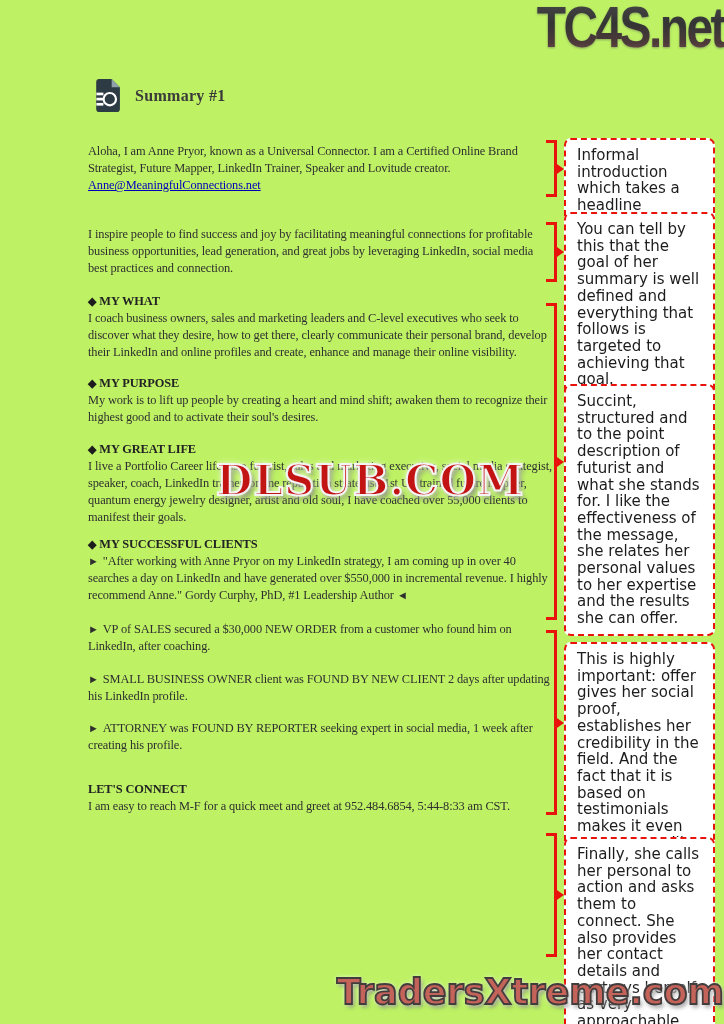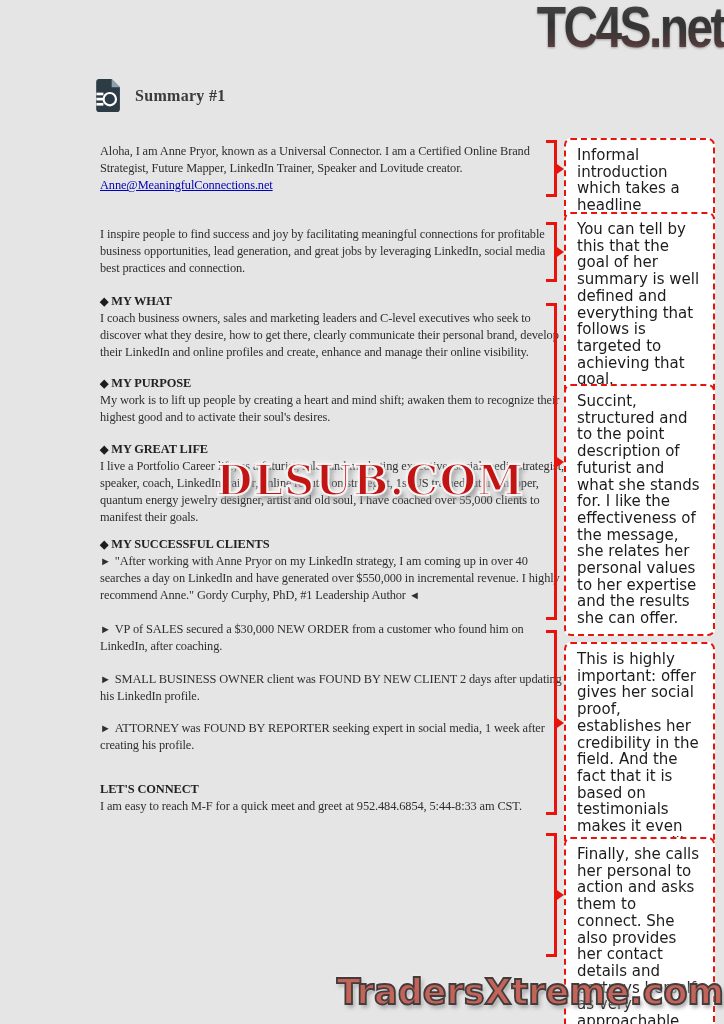--- a/index.html
+++ b/index.html
@@ -1,21 +1,21 @@
 <!DOCTYPE html>
 <html><head>
 <meta charset="utf-8">
 <style>
   * { box-sizing: border-box; }
   html, body { margin: 0; padding: 0; background: #ffffff; }
   .page {
     position: relative;
     width: 724px; height: 1024px;
     margin: 0 auto;
-    background: #e5e5e5;
+    background: #bef264;
     overflow: hidden;
     font-family: "Liberation Serif", serif;
   }
 
   
   .brand-logo {
     position: absolute; top: -6px; right: 0px;
     font-family: "Liberation Sans", sans-serif;
     font-weight: 900; font-size: 57px; letter-spacing: -3px;
     transform: scaleX(0.84); transform-origin: right top;
@@ -31,21 +31,21 @@
     display: flex; align-items: center; gap: 15px;
   }
   .doc-icon { width: 27px; height: 33px; display: inline-block; }
   .doc-title {
     margin: 0; font-size: 16px; font-weight: bold; color: #3a3a3a;
     letter-spacing: .3px; font-family: "Liberation Serif", serif;
   }
 
   
   .main-col {
-    position: absolute; left: 100px; top: 143px; width: 466px;
+    position: absolute; left: 88px; top: 143px; width: 466px;
     font-size: 12.4px; line-height: 17px; color: #2f2f2f;
     letter-spacing: -0.12px;
   }
   .main-col p { margin: 0; }
   .sect-h { font-weight: bold; color: #222; }
   .diamond { color: #1d1d1d; margin-right: 3px; font-size: 11px; }
   .marker { margin-right: 4px; font-size: 11px; color: #2f2f2f; }
   .end-marker { margin-left: 3px; font-size: 11px; }
   .email-link { color: #0000bb; text-decoration: underline; }
   .mt32 { margin-top: 32px !important; }

